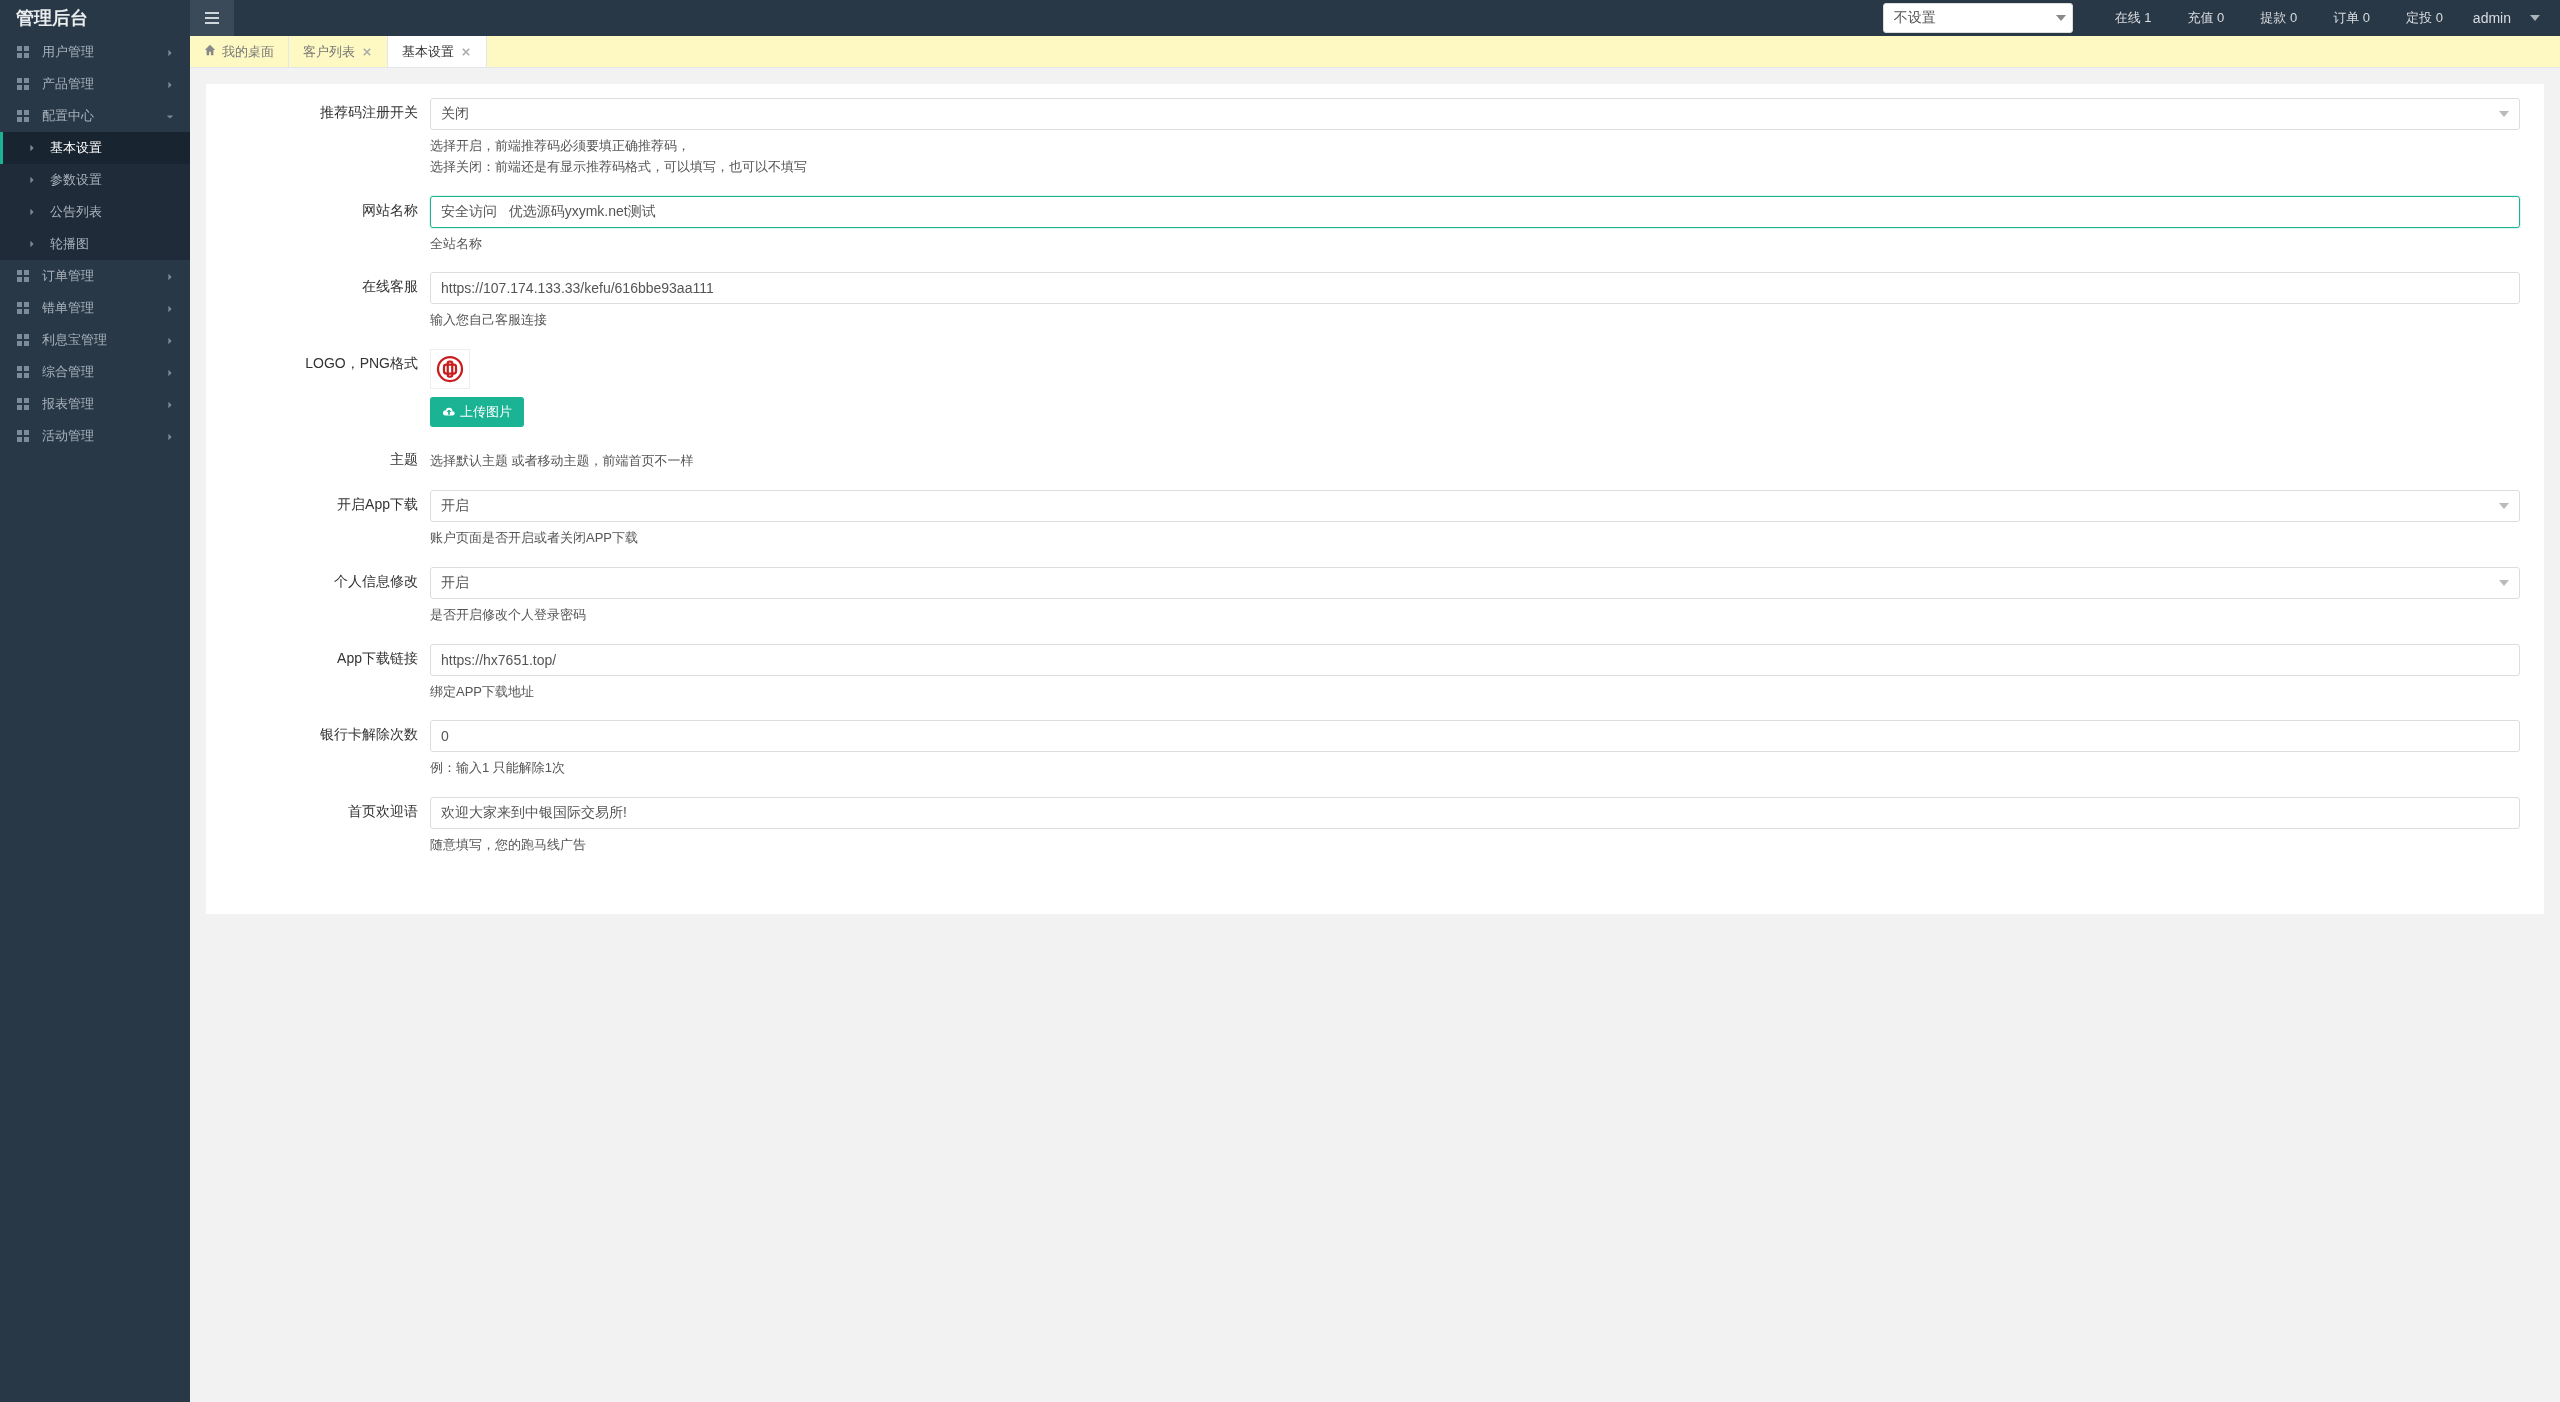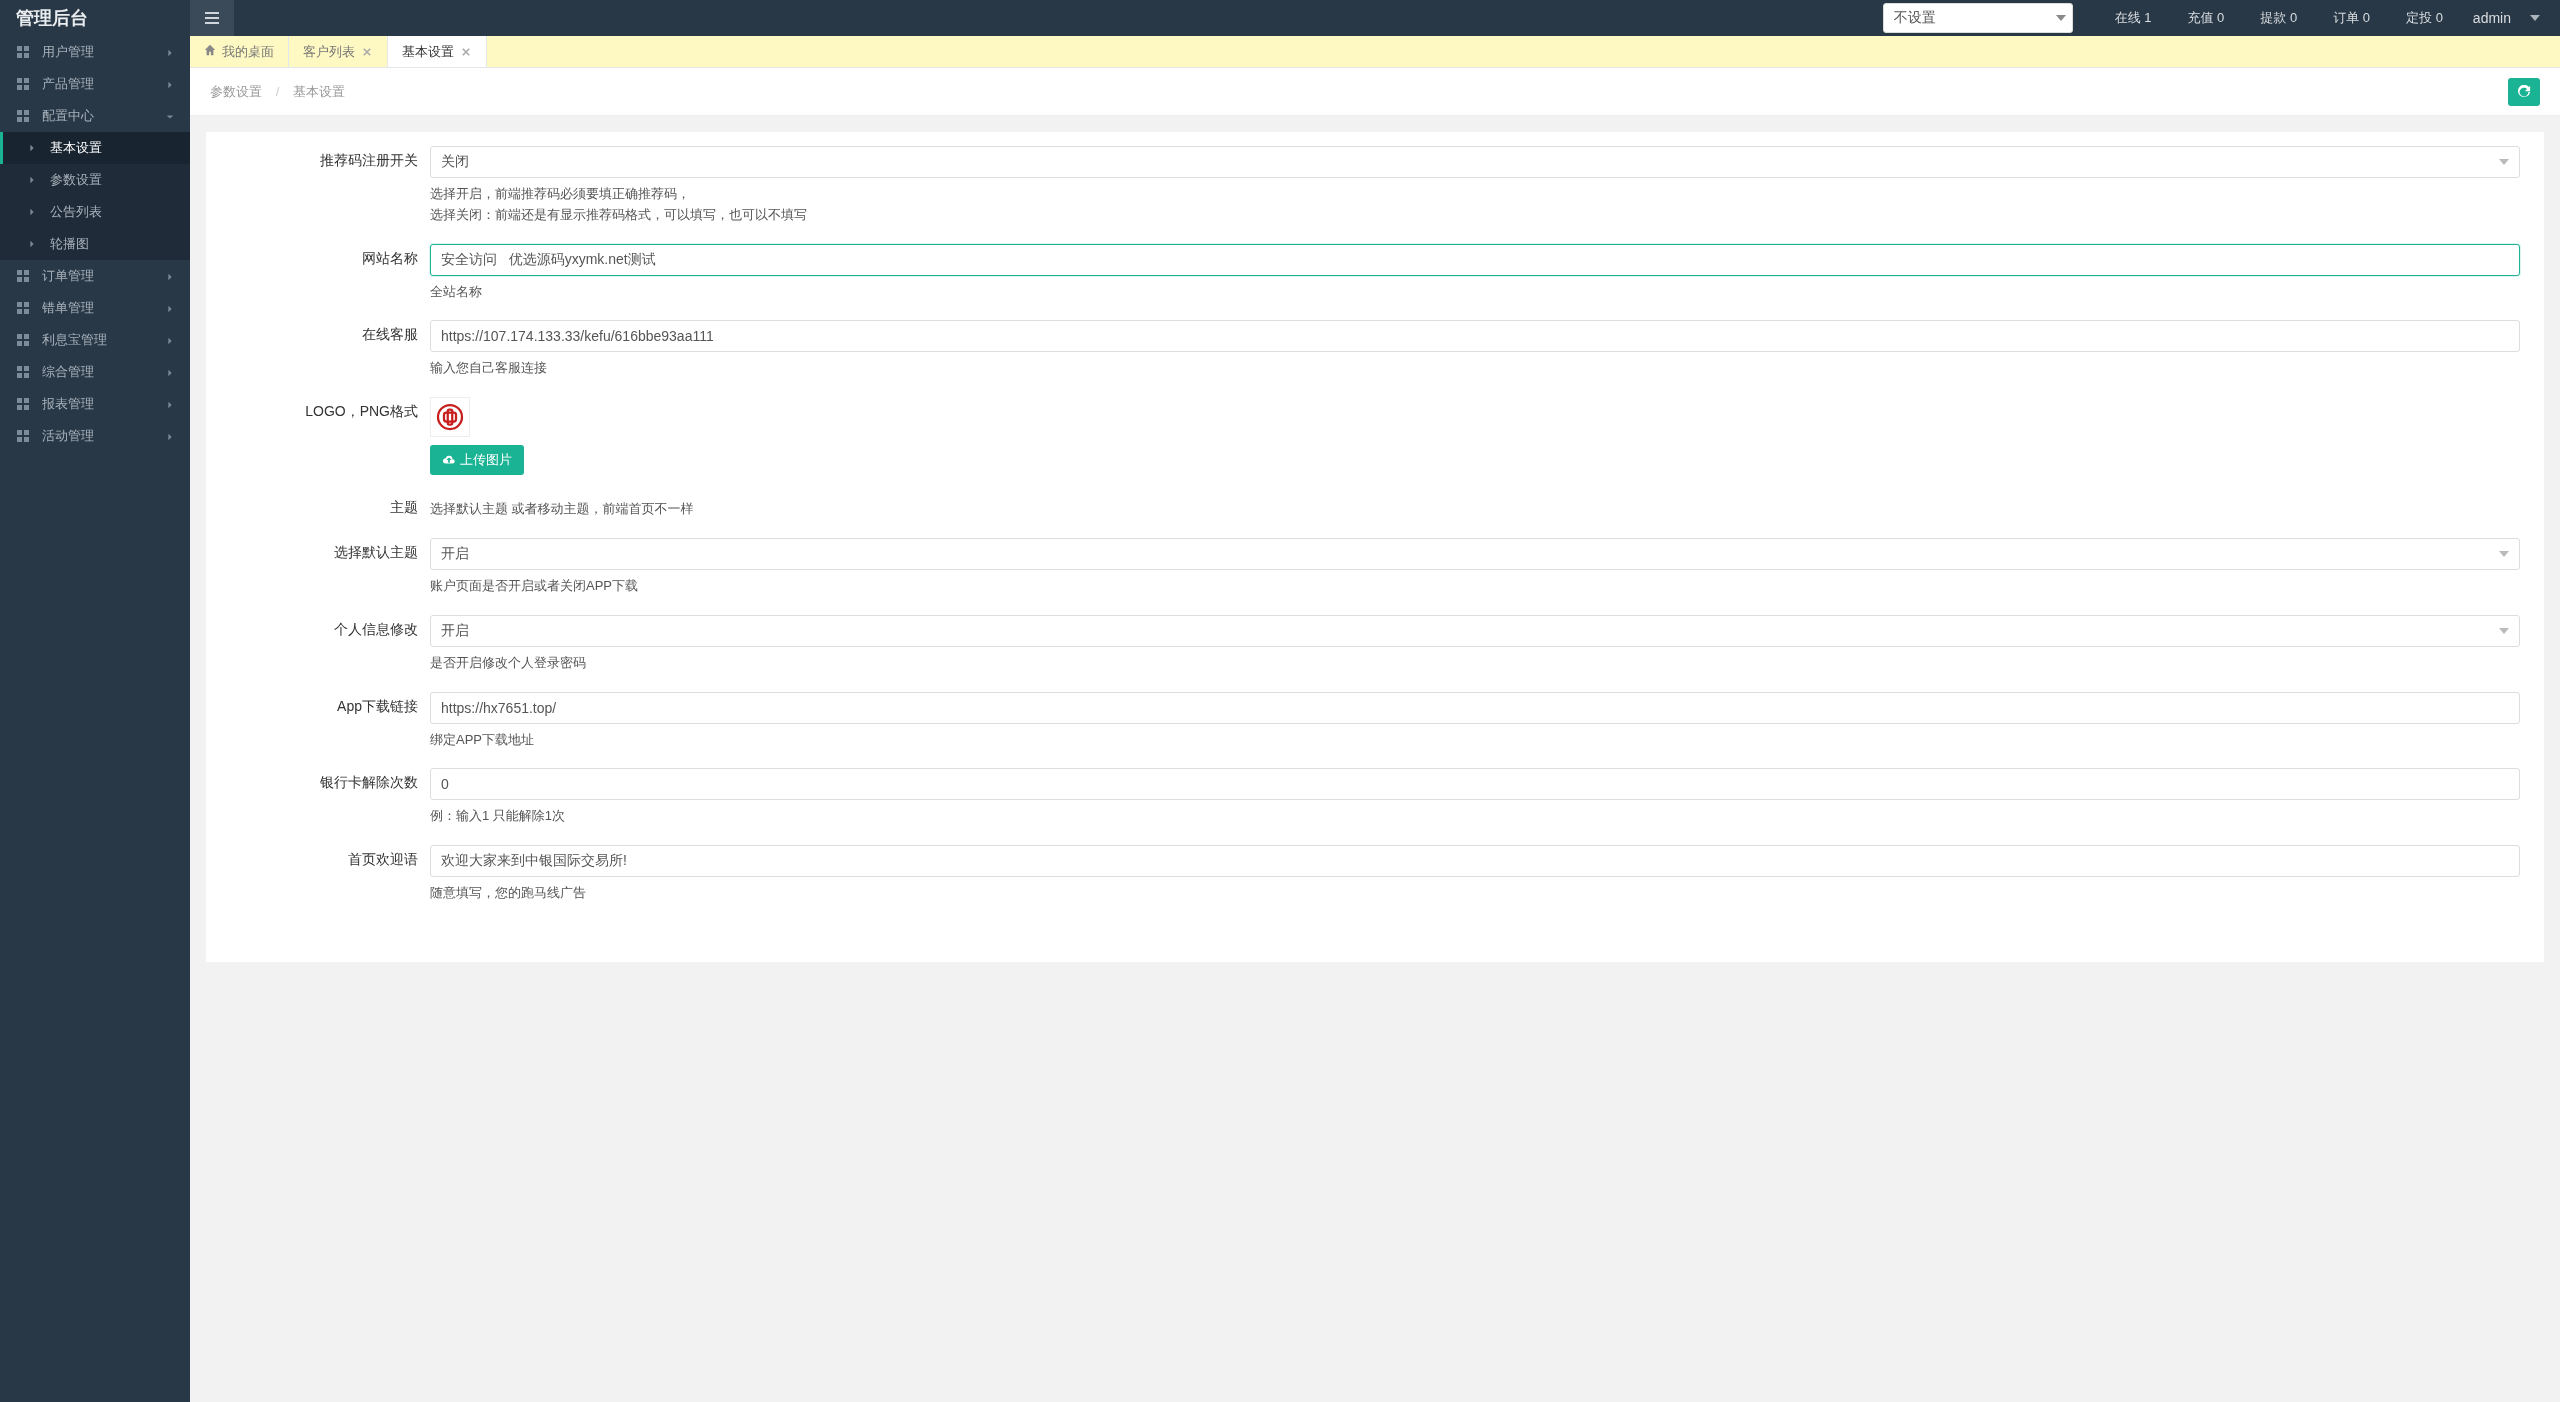--- a/index.html
+++ b/index.html
@@ -356,33 +356,20 @@
       <div class="tab active">
         <span>基本设置</span>
         <span class="close">
           <svg viewBox="0 0 10 10">
             <path d="M1 1l8 8M9 1L1 9" fill="none"></path>
           </svg>
         </span>
       </div>
     </div>
 
-  <div class="crumbrow">
-    <div class="crumb">
-      <span>参数设置</span>
-      <span class="sep">/</span>
-      <span>基本设置</span>
-    </div>
-    <div class="spacer"></div>
-    <div class="refresh-btn">
-      <svg viewBox="0 0 16 16">
-          <path d="M13.6 2.4A7 7 0 1 0 15 8h-2a5 5 0 1 1-1.5-3.5L9 7h6V1z"></path>
-        </svg>
-    </div>
-  </div>
 
   <div class="formwrap">
     <div class="panel">
 
       <div class="form-row">
         <div class="form-label">推荐码注册开关</div>
         <div class="form-ctrl">
           <div class="select-box">
             <span>关闭</span>
             <span class="sel-caret"></span>
@@ -434,21 +421,21 @@
       </div>
 
       <div class="form-row">
         <div class="form-label">主题</div>
         <div class="form-ctrl">
           <div class="help">选择默认主题 或者移动主题，前端首页不一样</div>
         </div>
       </div>
 
       <div class="form-row">
-        <div class="form-label">选择默认主题</div>
+        <div class="form-label">开启App下载</div>
         <div class="form-ctrl">
           <div class="select-box">
             <span>开启</span>
             <span class="sel-caret"></span>
           </div>
           <div class="help">账户页面是否开启或者关闭APP下载</div>
         </div>
       </div>
 
       <div class="form-row">

